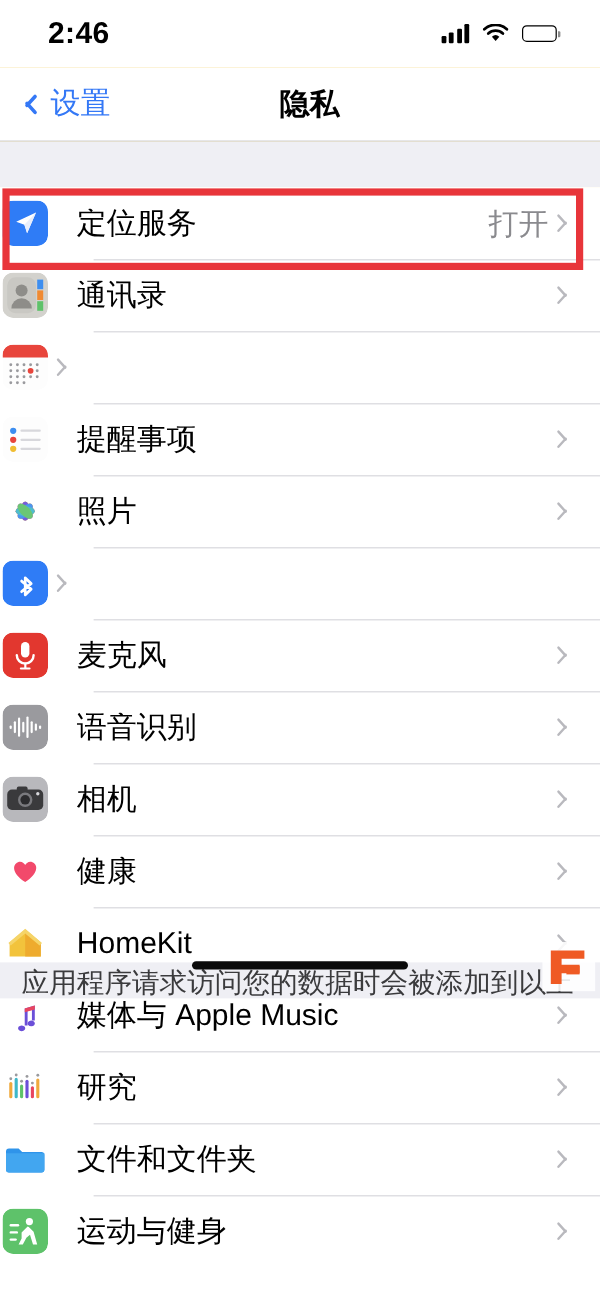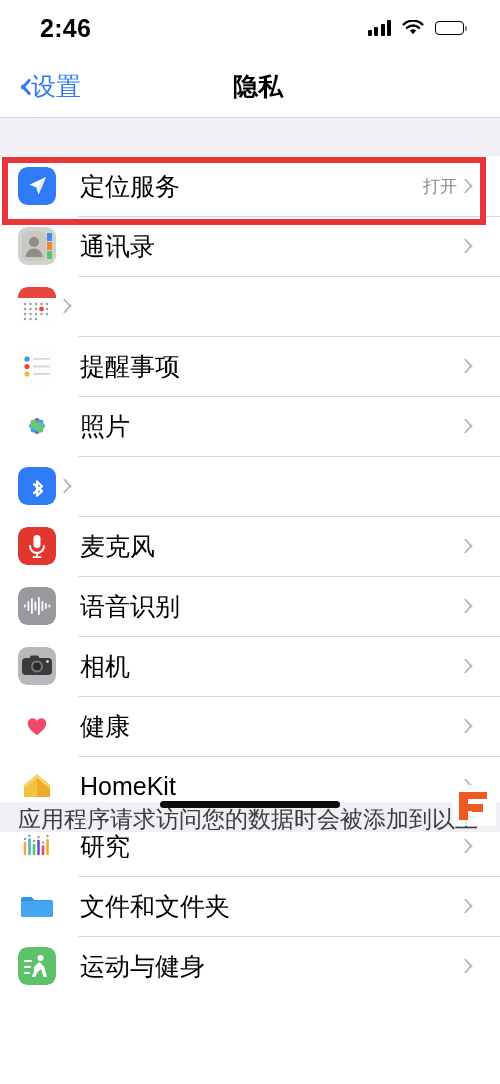--- a/index.html
+++ b/index.html
@@ -34,45 +34,45 @@
     background:rgba(0,0,0,.45); border-radius:0 1px 1px 0;
   }
   .battery .lvl { height:100%; background:#000; border-radius:2px; }
 
   
   .navbar {
     position:relative; height:62px; background:#fff;
     display:flex; align-items:center; padding:0 16px;
     border-bottom:1px solid #d6d6da;
   }
-  .back { display:flex; align-items:center; gap:2px; cursor:pointer; }
+  .back { display:flex; align-items:center; gap:13px; cursor:pointer; }
   .back-chevron { width:13px; height:22px; position:relative; flex:none; }
   .back-label { font-size:25px; color:#3478f6; line-height:1; }
   .nav-title {
     position:absolute; left:16px; right:0; text-align:center;
     font-size:25px; font-weight:700; color:#000; pointer-events:none;
   }
 
   
   .gap { height:38px; background:#efeff4; }
   .list { background:#fff; }
   .row {
     position:relative; height:60px; display:flex; align-items:center;
-    padding-left:18px; background:#fff; cursor:pointer;
+    padding-left:2px; background:#fff; cursor:pointer;
   }
   .row + .row::before {
     content:""; position:absolute; left:78px; right:0; top:0;
     height:1px; background:#d8d8dc;
   }
   .ico { width:38px; height:38px; border-radius:9px; flex:none; position:relative; overflow:hidden; }
   .row-label {
     flex:1; margin-left:24px; font-size:25px; color:#000; line-height:1;
     white-space:nowrap; overflow:hidden;
   }
-  .row-value { font-size:17px; color:#8a8a8e; margin-right:10px; }
+  .row-value { font-size:25px; color:#8a8a8e; margin-right:10px; }
   .chev { width:11px; height:20px; margin-right:22px; flex:none; position:relative; }
 
   
   .cv-line { position:absolute; background:#b9b9be; border-radius:2px; width:2.4px; height:11px; left:4px; }
   .cv-line.t { top:0px; transform:rotate(-42deg); transform-origin:bottom center; }
   .cv-line.b { bottom:0px; transform:rotate(42deg); transform-origin:top center; }
   .back-chevron .cv-line { background:#3478f6; width:3.2px; height:13px; left:4px; }
 
   
   .highlight {
@@ -358,20 +358,37 @@
         </svg>
       </span>
       <span class="row-label">HomeKit</span>
       <span class="row-value"></span>
       <span class="chev">
           <span class="cv-line t"></span>
           <span class="cv-line b"></span>
         </span>
     </div>
 
+    <div class="row">
+      <span class="ico">
+        <svg width="38" height="38" viewBox="0 0 38 38">
+          <rect width="38" height="38" rx="9" fill="#fff"></rect>
+          <path d="M16 27.5 a3 2.4 0 1 0 0.1 0 Z" fill="#6b4fd8"></path>
+          <path d="M24 23.5 a3 2.4 0 1 0 0.1 0 Z" fill="#6b4fd8"></path>
+          <path d="M18.6 27.5 L18.6 13.5 L27 11 L27 23.5 L24.6 23.5 L24.6 14.4 L21 15.4 L21 27.5 Z" fill="#6b4fd8"></path>
+          <path d="M18.6 13.5 L27 11 L27 14.2 L18.6 16.6 Z" fill="#e8455f"></path>
+        </svg>
+      </span>
+      <span class="row-label">媒体与 Apple Music</span>
+      <span class="row-value"></span>
+      <span class="chev">
+          <span class="cv-line t"></span>
+          <span class="cv-line b"></span>
+        </span>
+    </div>
 
     <div class="row">
       <span class="ico">
         <svg width="38" height="38" viewBox="0 0 38 38">
           <rect width="38" height="38" rx="9" fill="#fff"></rect>
           <g stroke-linecap="round" stroke-width="2.6" fill="none">
             <line x1="7" y1="16" x2="7" y2="27" stroke="#f0a93c"></line>
             <line x1="11.5" y1="12.5" x2="11.5" y2="27" stroke="#3fb8c9"></line>
             <line x1="16" y1="18" x2="16" y2="27" stroke="#5ec26a"></line>
             <line x1="20.5" y1="14" x2="20.5" y2="27" stroke="#6b4fd8"></line>

